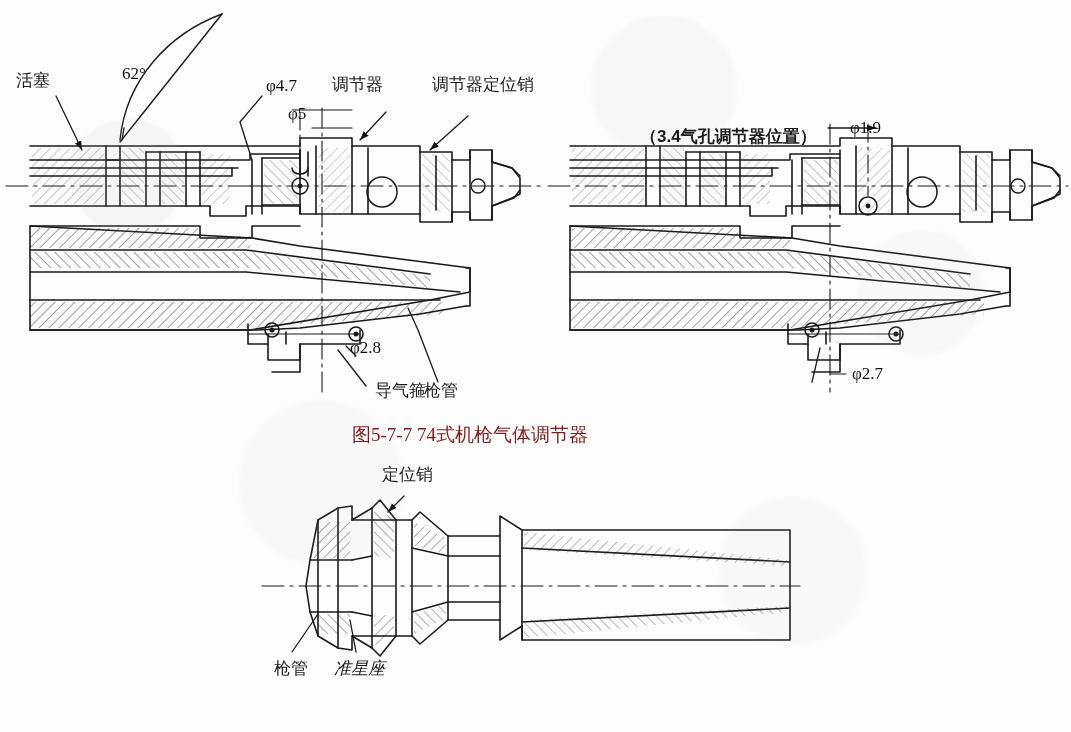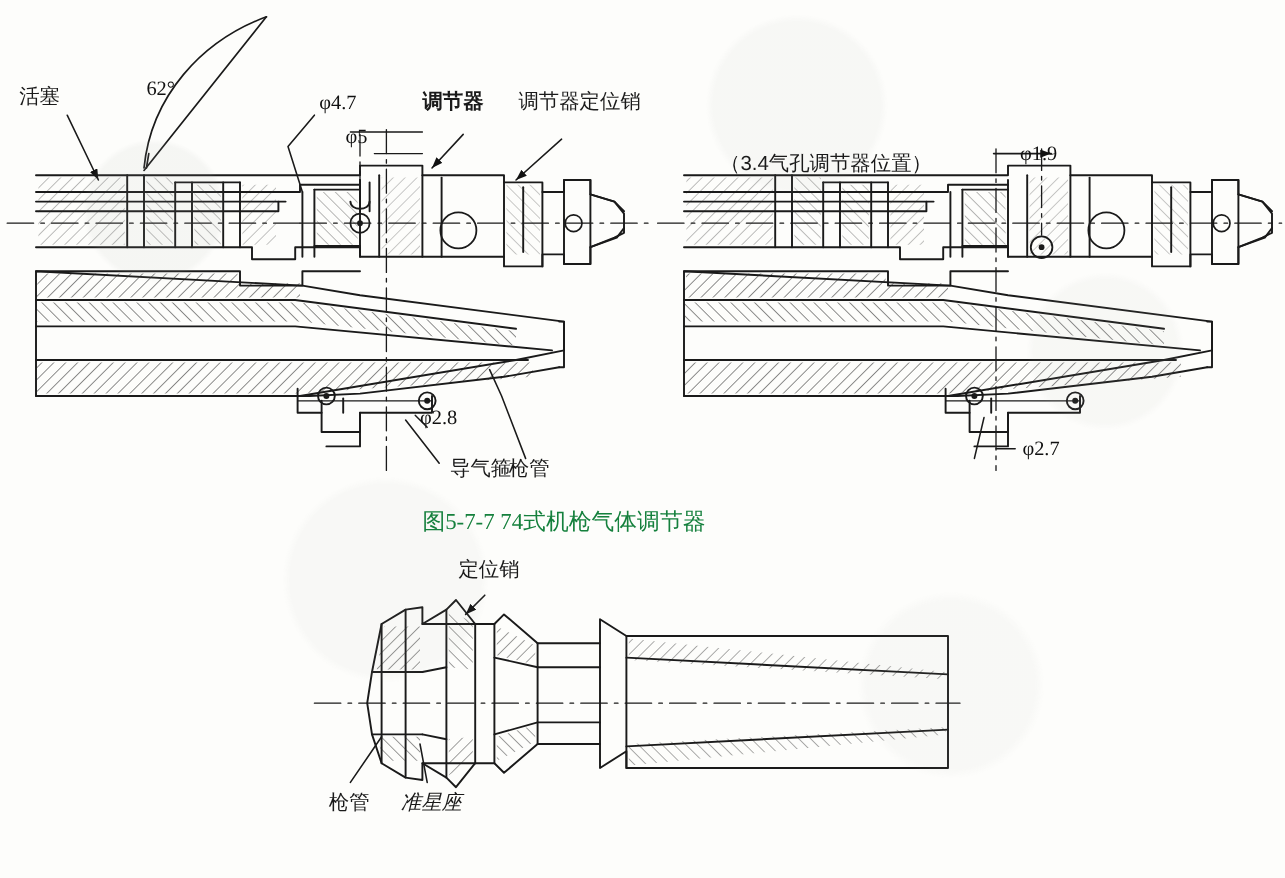--- a/index.html
+++ b/index.html
@@ -26,27 +26,28 @@
   }
   .lbl {
     position: absolute;
     font-family: "Liberation Sans", sans-serif;
     font-size: 17px;
     color: #1a1a1a;
     white-space: nowrap;
     line-height: 1.1;
   }
   .lbl.bold {
-    font-weight: normal;
+    font-weight: bold;
+    margin-left: 40px;
   }
   .cap {
     position: absolute;
     font-family: "Liberation Serif", serif;
     font-size: 19px;
-    color: #15803d;
+    color: #7f1d1d;
     white-space: nowrap;
   }
   .dim {
     position: absolute;
     font-family: "Liberation Serif", serif;
     font-size: 17px;
     color: #111;
     white-space: nowrap;
   }
   .noise {
@@ -317,21 +318,21 @@
       <path d="M356,652 L350,620" stroke-width="1.3"></path>
     </g>
   </svg>
 
   <div class="noise"></div>
 
   <div class="lbl" style="left:16px; top:72px;">活塞</div>
   <div class="dim" style="left:122px; top:64px;">62°</div>
   <div class="dim" style="left:266px; top:76px;">φ4.7</div>
   <div class="dim" style="left:288px; top:104px;">φ5</div>
-  <div class="lbl" style="left:352px; top:76px;font-weight:bold;">调节器</div>
+  <div class="lbl" style="left:332px; top:76px;">调节器</div>
   <div class="lbl" style="left:432px; top:76px;">调节器定位销</div>
   <div class="dim" style="left:350px; top:338px;">φ2.8</div>
   <div class="lbl" style="left:336px; top:382px;margin-left:39px;">导气箍</div>
   <div class="lbl" style="left:424px; top:382px;">枪管</div>
 
   <div class="lbl bold" style="left:600px; top:128px;">（3.4气孔调节器位置）</div>
   <div class="dim bold" style="left:850px; top:118px;">φ1.9</div>
   <div class="dim bold" style="left:852px; top:364px;">φ2.7</div>
 
   <div class="cap" style="left:352px; top:422px;">图5-7-7   74式机枪气体调节器</div>

